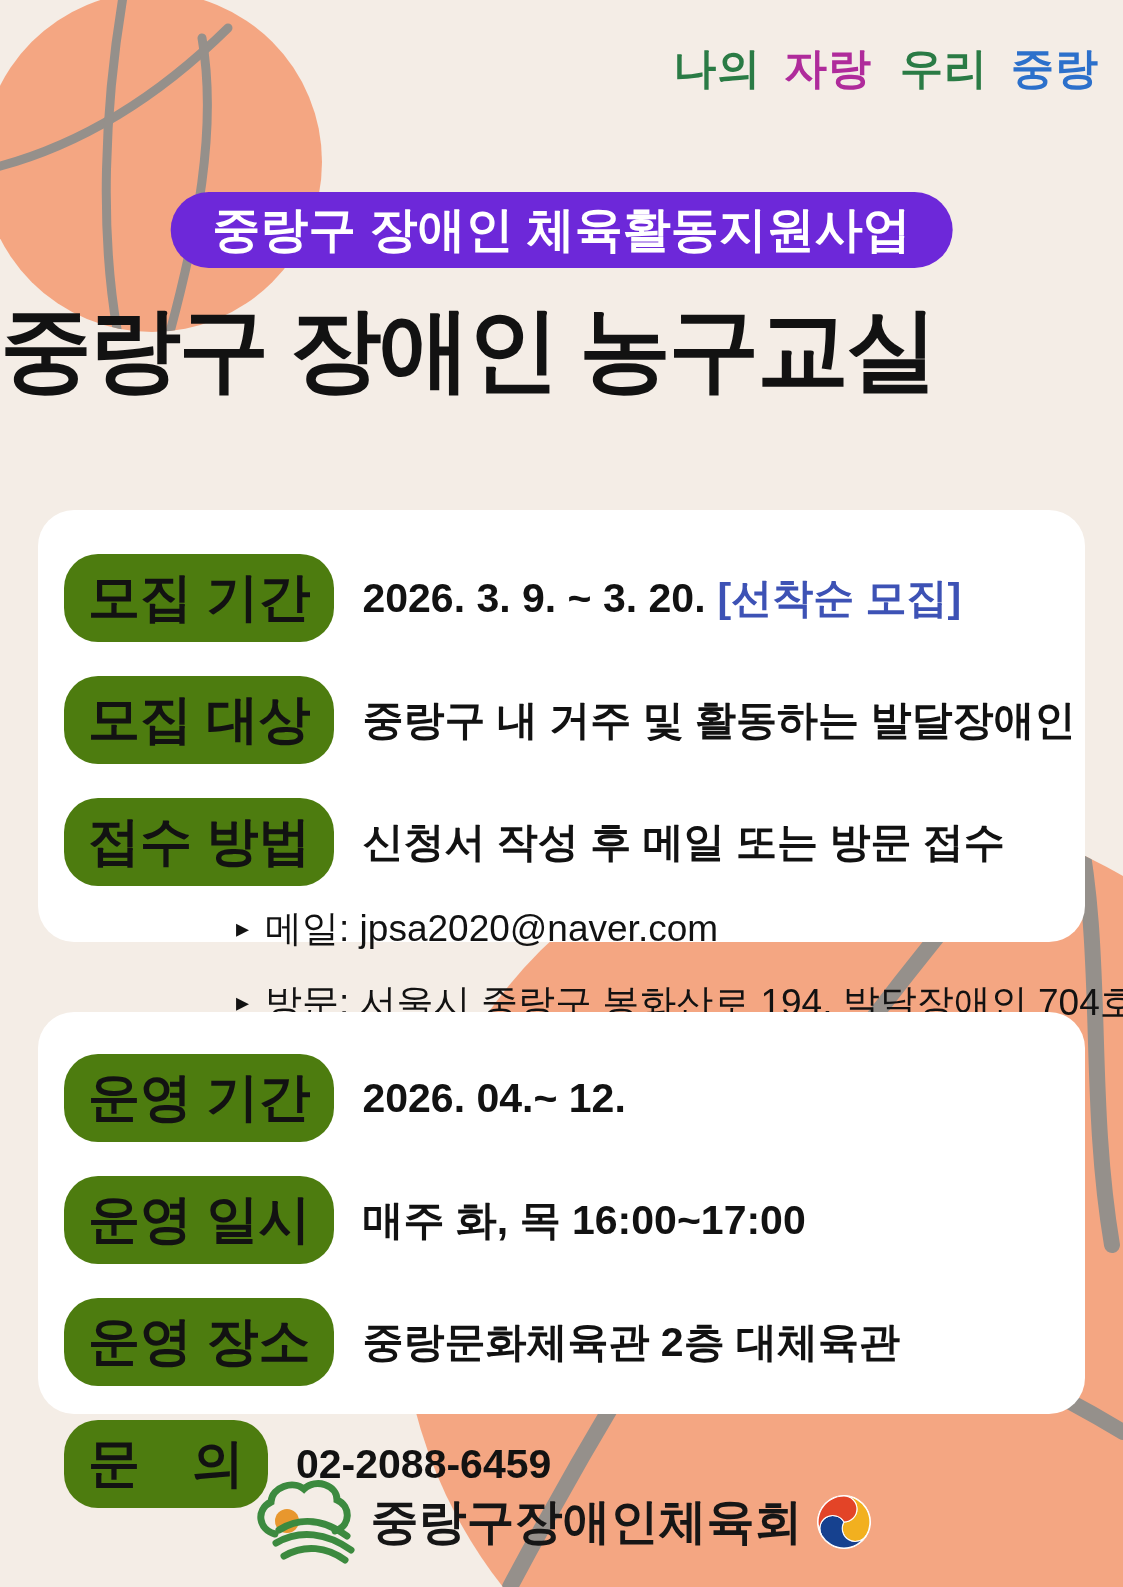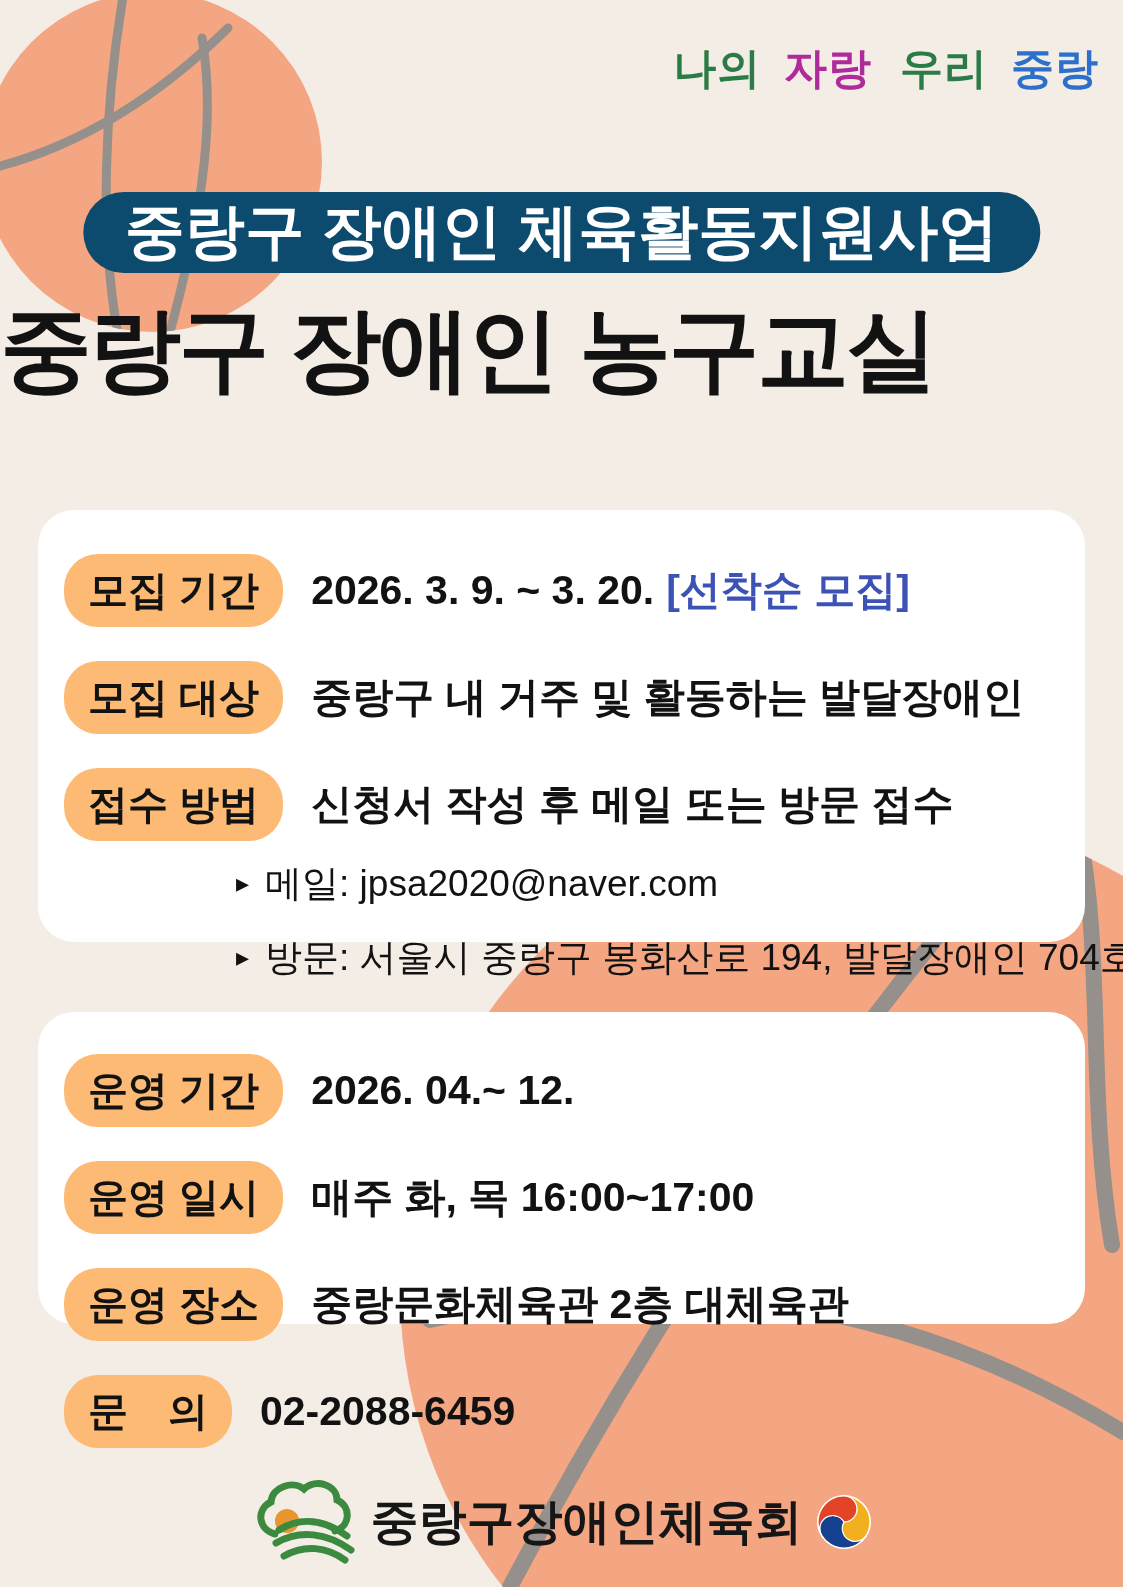--- a/index.html
+++ b/index.html
@@ -17,41 +17,41 @@
     font-size:43px;font-weight:900;letter-spacing:1px;white-space:nowrap;
   }
   .slogan span{margin-left:10px;}
   .slogan .w1{color:#2A7B45;}
   .slogan .w2{color:#AF2B9B;margin-right:5px;}
   .slogan .w3{color:#2A7B45;}
   .slogan .w4{color:#2C70CB;}
   
   .badge{
     position:absolute;top:192px;left:50%;transform:translateX(-50%);z-index:3;
-    background:#0c4a6e;color:#ffffff;
-    font-size:60px;font-weight:800;white-space:nowrap;
-    padding:0 42px;border-radius:48px;
+    background:#6d28d9;color:#ffffff;
+    font-size:48px;font-weight:800;white-space:nowrap;
+    padding:6px 42px;border-radius:48px;
   }
   
   .title{
     position:absolute;top:288px;left:0;width:100%;z-index:3;
     text-align:left;font-size:92px;font-weight:900;
     letter-spacing:-3px;color:#121212;white-space:nowrap;
   }
   
   .card{
     position:absolute;left:38px;width:1047px;z-index:2;
     background:#ffffff;border-radius:36px;box-sizing:border-box;
   }
   .card-recruit{top:510px;height:432px;padding:44px 28px 0 26px;}
-  .card-operation{top:1012px;height:312px;padding:42px 28px 0 26px;}
+  .card-operation{top:1012px;height:402px;padding:42px 28px 0 26px;}
   .info-row{display:flex;align-items:center;gap:28px;margin-bottom:34px;}
   .label-pill{
-    background:#fdba74;border-radius:34px;
-    padding:9px 24px;font-size:40px;font-weight:800;
+    background:#4d7c0f;border-radius:34px;
+    padding:9px 24px;font-size:52px;font-weight:800;
     white-space:nowrap;flex:0 0 auto;color:#121212;
   }
   .row-value{font-size:41px;font-weight:700;white-space:nowrap;color:#121212;}
   .row-highlight{color:#3D52B5;font-weight:800;margin-left:12px;}
   .bullets{margin:6px 0 0 172px;}
   .bullet-row{display:flex;align-items:baseline;gap:16px;margin-bottom:24px;}
   .bullet-marker{font-size:26px;font-weight:700;transform:translateY(-4px);}
   .bullet-text{font-size:37px;font-weight:400;white-space:nowrap;}
   
   .footer{

